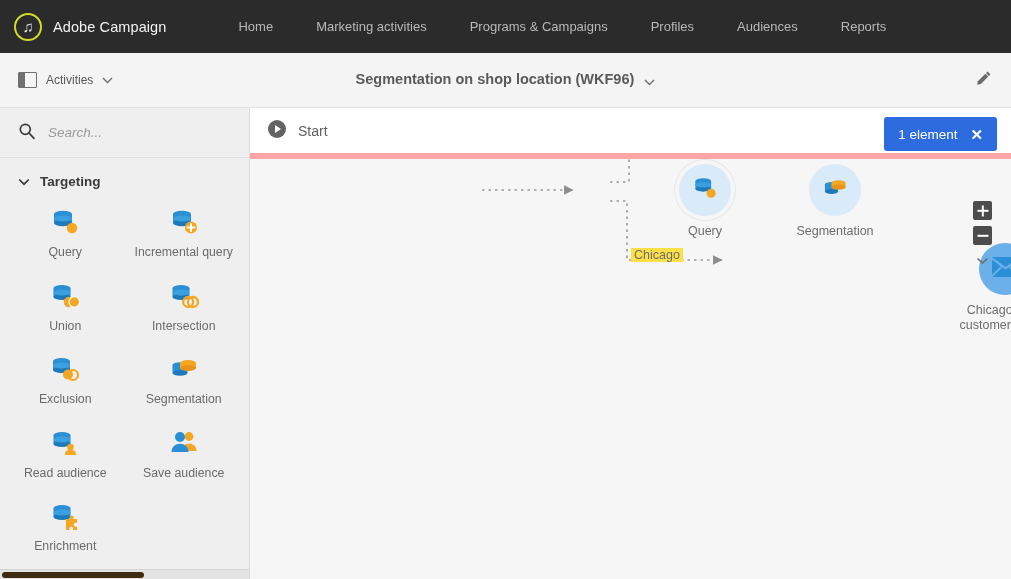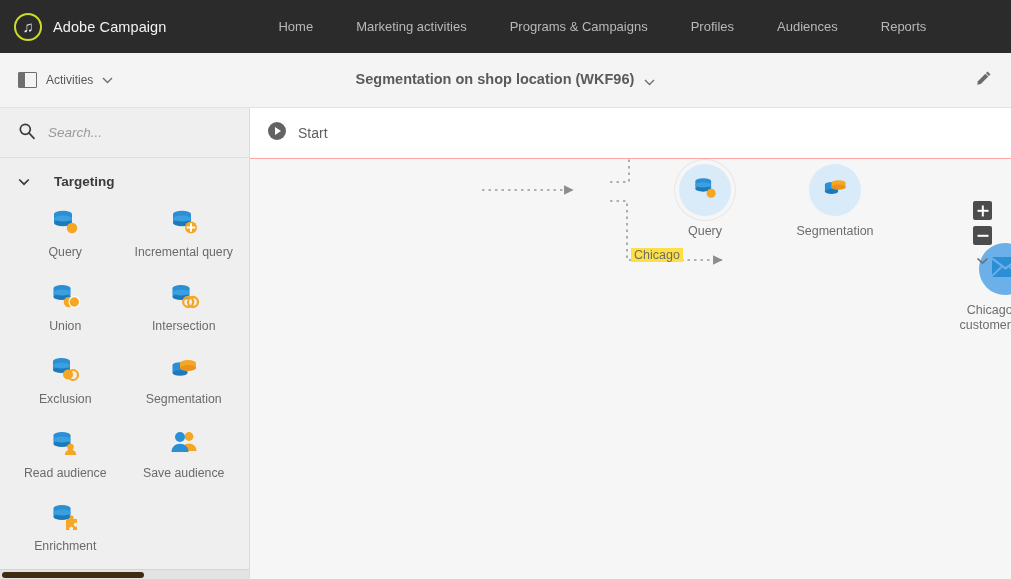--- a/index.html
+++ b/index.html
@@ -26,21 +26,21 @@
   .brand-logo .glyph {
     position: absolute; left: 50%; top: 50%;
     transform: translate(-50%,-50%);
     font-size: 15px; color: #e6e6e6;
     font-family: "Liberation Serif", serif; font-weight: bold;
   }
   .brand-name {
     margin-left: 11px; color: #f2f2f2;
     font-size: 14.5px; letter-spacing: .1px;
   }
-  .navlinks { display: flex; align-items: flex-start; margin-left: 112px; }
+  .navlinks { display: flex; align-items: flex-start; margin-left: 72px; }
   .navlink {
     color: #b8b8b8; font-size: 13px;
     padding: 6px 0; margin-right: 43px;
     cursor: pointer; white-space: nowrap;
   }
 
   
   .subheader {
     position: absolute; top: 53px; left: 0;
     width: 1011px; height: 55px;
@@ -92,21 +92,21 @@
     border-bottom: 1px solid #e0e0e0;
     background: #efefef;
   }
   .search-input {
     border: none; outline: none; background: transparent;
     font-size: 13.5px; font-style: italic; color: #7f1d1d;
     font-family: "Liberation Sans", sans-serif; width: 180px;
   }
   .search-input::placeholder { color: #9a9a9a; font-style: italic; }
   .section-head {
-    display: flex; align-items: center; gap: 24px;
+    display: flex; align-items: center; gap: 10px;
     padding: 14px 0 10px 18px; cursor: pointer;
   }
   .section-head .label {
     font-size: 13.5px; font-weight: bold; color: #3b3b3b;
   }
   .act-grid {
     display: grid; grid-template-columns: 1fr 1fr;
     row-gap: 10px; padding: 0 6px;
   }
   .act-cell {
@@ -126,21 +126,21 @@
   .sb-scroll .thumb {
     position: absolute; left: 2px; top: 2px;
     width: 142px; height: 6px;
     background: #3f2b12; border-radius: 3px;
   }
 
   
   .canvas-toolbar {
     position: absolute; top: 108px; left: 250px;
     width: 761px; height: 51px;
-    background: #fff; border-bottom: 1px solid #fca5a5;
+    background: #fff; border-bottom: 6px solid #fca5a5;
     display: flex; align-items: center;
   }
   .tb-item {
     display: flex; align-items: center; gap: 11px;
     margin-left: 18px; cursor: pointer;
   }
   .tb-item:first-child { margin-left: 17px; }
   .tb-item .txt { font-size: 14px; color: #5f5f5f; }
   .tb-multi { margin-left: 35px; }
   .elem-badge {
@@ -402,20 +402,24 @@
 
   <div class="canvas-toolbar">
     <div class="tb-item">
       <span>
         <svg width="20" height="20" viewBox="0 0 20 20">
           <circle cx="10" cy="10" r="9" fill="#636363"></circle>
           <path d="M8 6l6 4-6 4z" fill="#fff"></path>
         </svg>
       </span>
       <span class="txt">Start</span>
+    </div>
+    <div class="elem-badge">
+      <span>1 element</span>
+      <span class="x">✕</span>
     </div>
   </div>
 
   <div class="canvas">
 
     <svg class="wire" width="761" height="420">
       <defs>
         <marker id="arr" markerWidth="7" markerHeight="7" refX="5.6" refY="3" orient="auto">
           <path d="M0,0 L6,3 L0,6 z" fill="#8d8d8d"></path>
         </marker>

